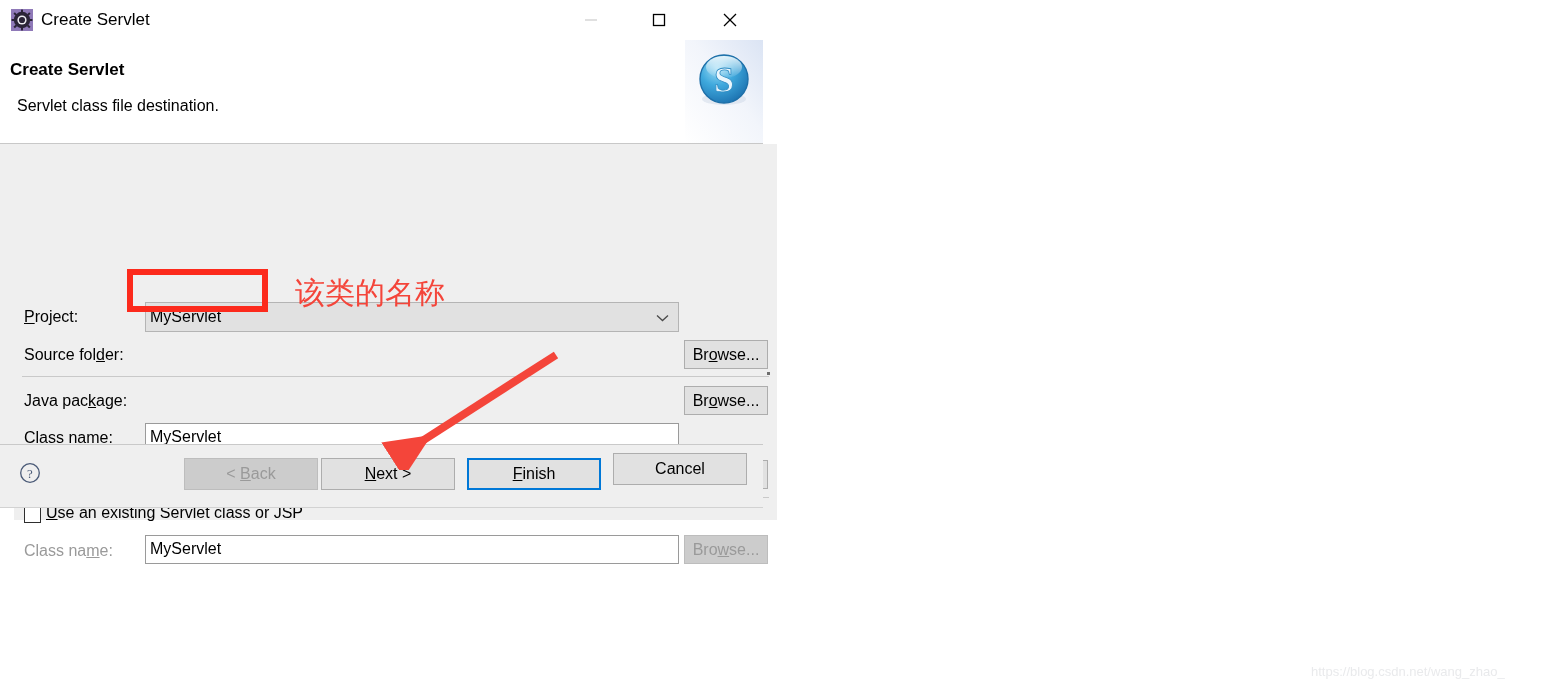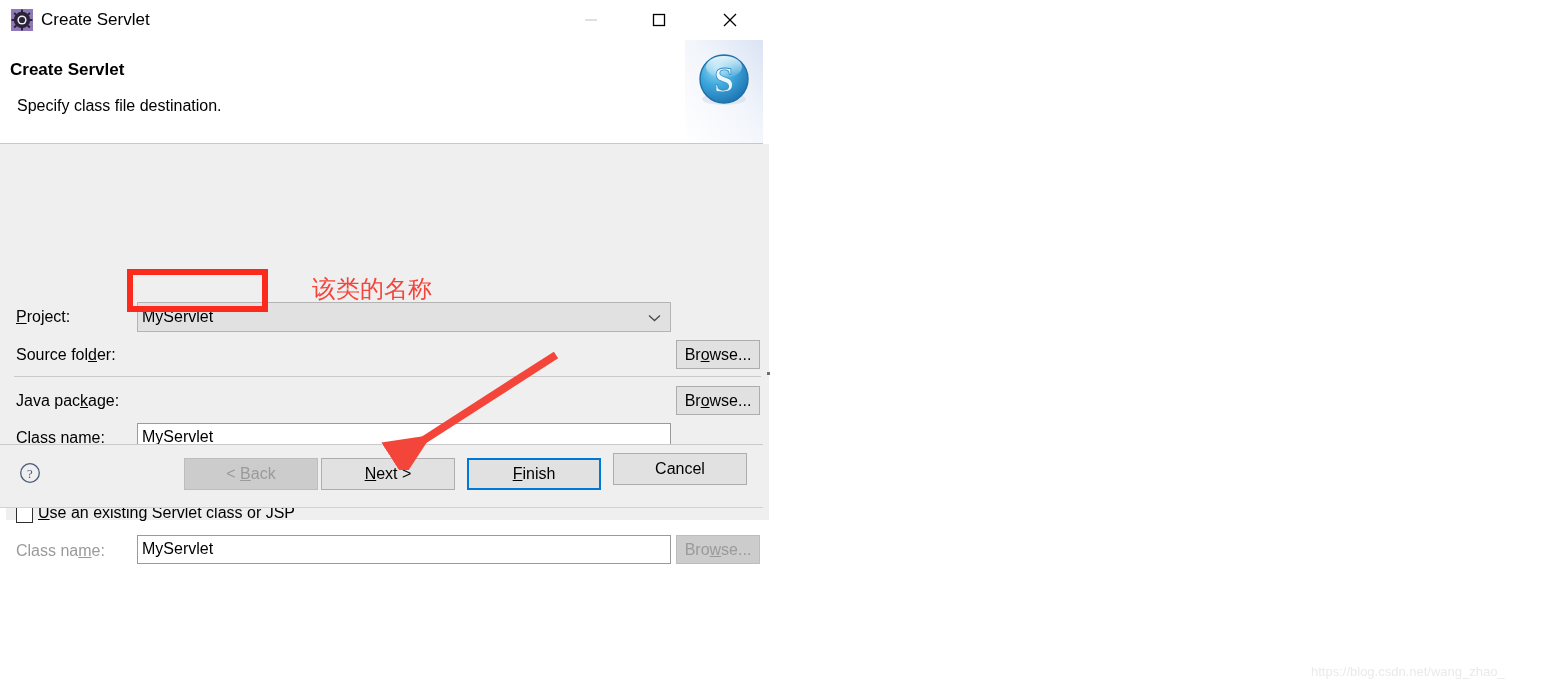--- a/index.html
+++ b/index.html
@@ -86,21 +86,21 @@
   #banner-logo {
     position: absolute;
     left: 685px; top: 0px;
     width: 78px; height: 103px;
     overflow: hidden;
   }
 
   
   #form {
     position: absolute;
-    left: 6px; top: 144px;
+    left: 14px; top: 144px;
     width: 763px;
     height: 376px;
     background: #efefef;
   }
   .sep {
     position: absolute;
     left: 8px;
     width: 747px;
     height: 1px;
     background: #c9c9c9;
@@ -221,22 +221,22 @@
   #ann-rect {
     position: absolute;
     left: 127px; top: 269px;
     width: 141px; height: 43px;
     border: 6px solid #fc2a1c;
     box-sizing: border-box;
     pointer-events: none;
   }
   #ann-text {
     position: absolute;
-    left: 312px; top: 273px;
-    font-size: 24px;
+    left: 295px; top: 273px;
+    font-size: 30px;
     color: #f4453a;
     white-space: nowrap;
     font-family: "DejaVu Sans", sans-serif;
   }
   #ann-arrow {
     position: absolute;
     left: 380px; top: 345px;
     width: 190px; height: 125px;
     pointer-events: none;
   }
@@ -295,21 +295,21 @@
     <div class="wincontrol" id="btn-close">
       <svg width="16" height="16" viewBox="0 0 16 16">
         <line x1="2" y1="2" x2="14" y2="14" stroke="#000000" stroke-width="1.2"></line>
         <line x1="14" y1="2" x2="2" y2="14" stroke="#000000" stroke-width="1.2"></line>
       </svg>
     </div>
   </div>
 
   <div id="banner">
     <span id="banner-title">Create Servlet</span>
-    <span id="banner-desc">Specify class file destination.</span>
+    <span id="banner-desc">Servlet class file destination.</span>
     <span id="banner-logo">
       <svg width="78" height="103" viewBox="0 0 78 103">
         <defs>
           <linearGradient id="bgGrad" x1="0" y1="1" x2="1" y2="0">
             <stop offset="0%" stop-color="#ffffff"></stop>
             <stop offset="55%" stop-color="#f2f5fb"></stop>
             <stop offset="100%" stop-color="#dbe4f4"></stop>
           </linearGradient>
           <radialGradient id="ballGrad" cx="0.36" cy="0.28" r="0.85">
             <stop offset="0%" stop-color="#9fdcf5"></stop>

